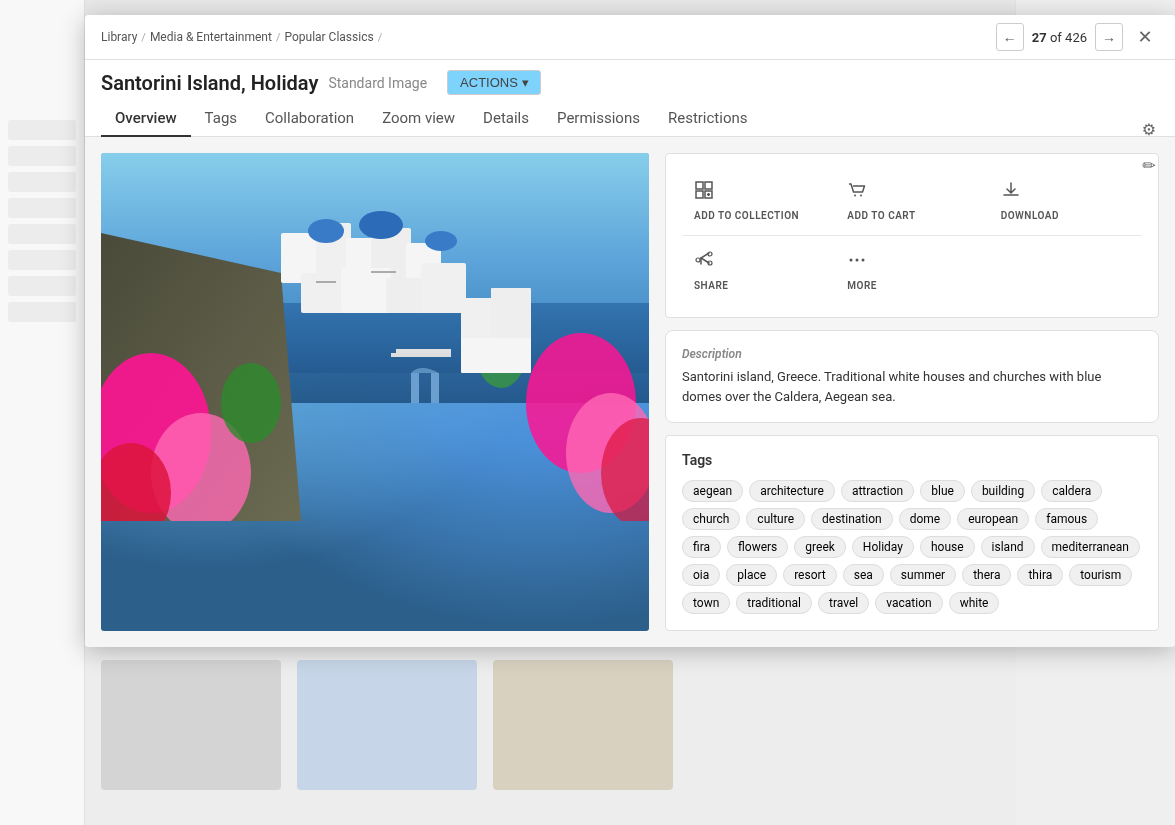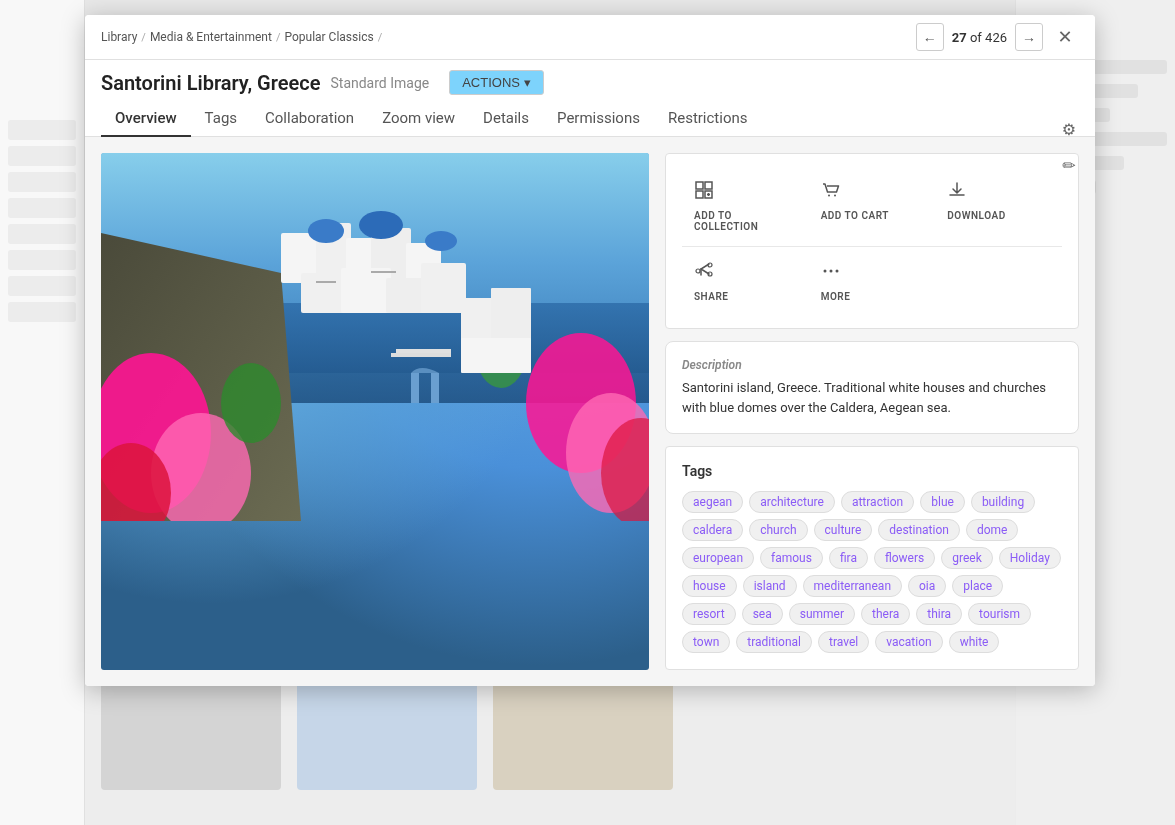--- a/index.html
+++ b/index.html
@@ -11,21 +11,21 @@
       overflow: hidden;
       position: relative;
     }
 
     
     .modal {
       position: absolute;
       top: 15px;
       left: 85px;
       right: 0px;
-      width: 1010px;
+      width: 1090px;
       background: #fff;
       border-radius: 4px;
       box-shadow: 0 4px 24px rgba(0,0,0,0.25);
       overflow: hidden;
     }
 
     
     .modal-header {
       display: flex;
       align-items: center;
@@ -257,21 +257,21 @@
       flex-wrap: wrap;
       gap: 6px;
     }
 
     .tag-chip {
       padding: 3px 10px;
       background: #f0f0f0;
       border: 1px solid #ddd;
       border-radius: 12px;
       font-size: 12px;
-      color: #8b5cf6;
+      color: #000000;
       cursor: pointer;
     }
 
     
     .modal-tools {
       position: absolute;
       top: 100px;
       right: 12px;
       display: flex;
       flex-direction: column;
@@ -402,21 +402,21 @@
       <span class="nav-counter">
         <strong>27</strong>
         <span>of 426</span>
       </span>
       <button class="nav-btn">→</button>
       <button class="close-btn">✕</button>
     </div>
   </div>
 
   <div class="title-row">
-    <span class="asset-title">Santorini Library, Greece</span>
+    <span class="asset-title">Santorini Island, Holiday</span>
     <span class="standard-image-badge">Standard Image</span>
     <button class="actions-btn">
       <span>ACTIONS</span>
       <span>▾</span>
     </button>
   </div>
 
   <div class="tabs-row">
     <div class="tab active">Overview</div>
     <div class="tab">Tags</div>

